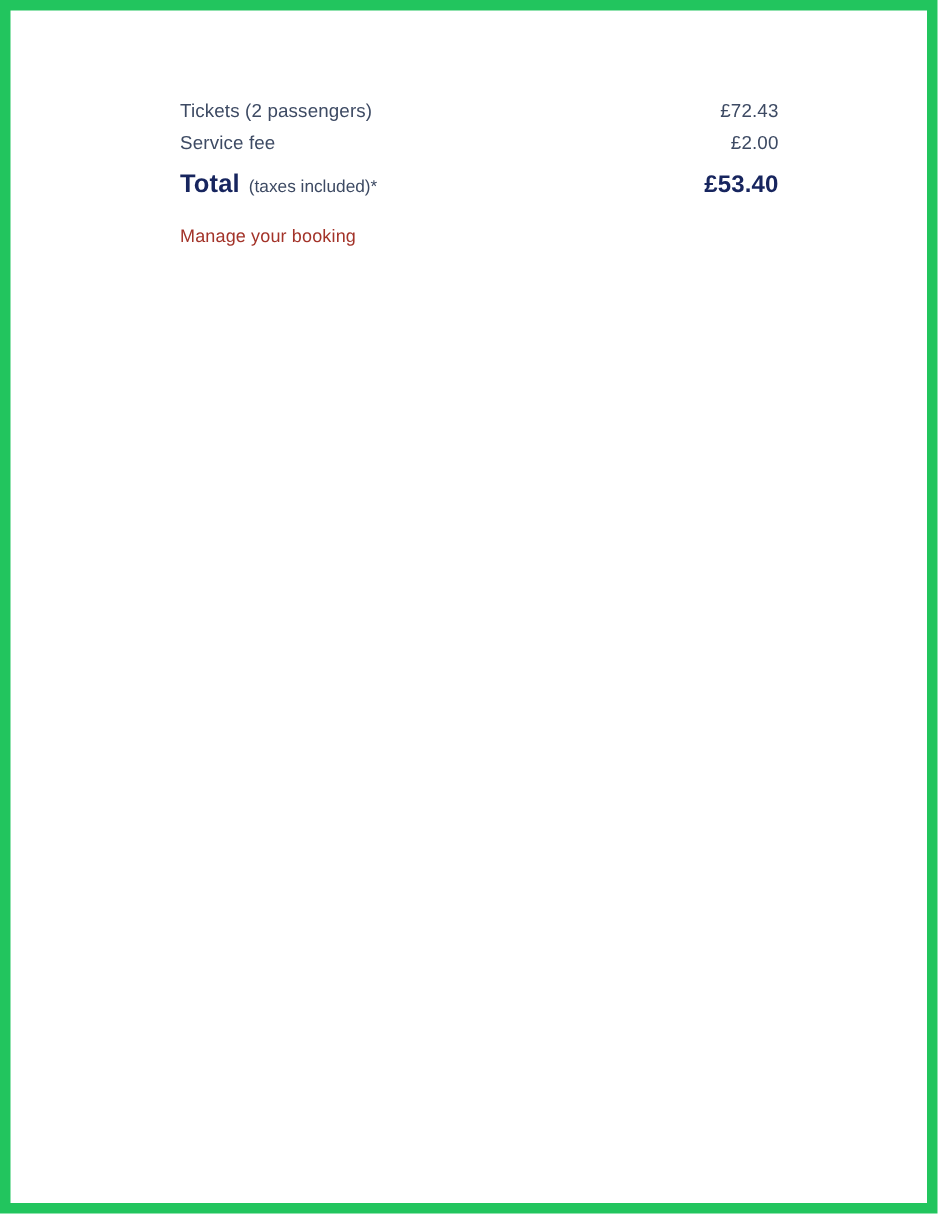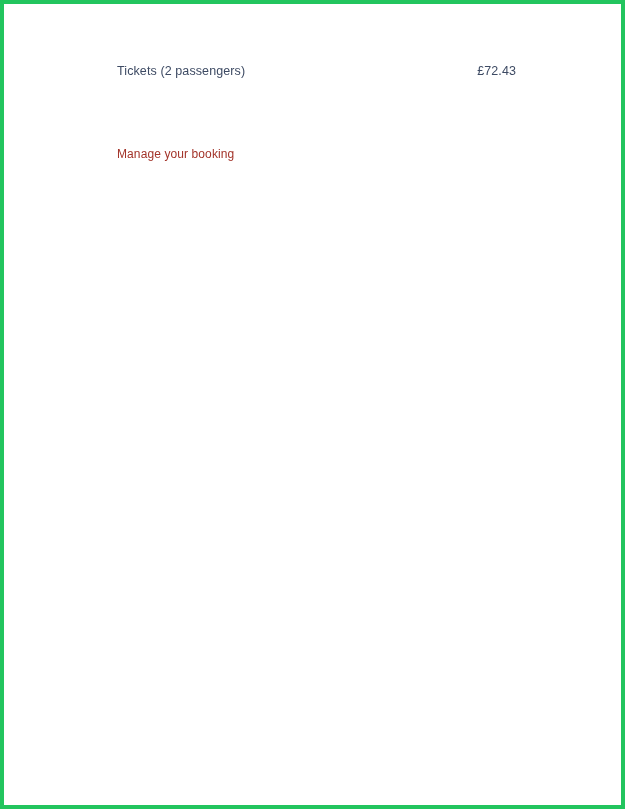--- a/index.html
+++ b/index.html
@@ -12,21 +12,21 @@
     height: 809px;
     font-family: "Liberation Sans", sans-serif;
     color: #2b3a55;
     position: relative;
     overflow: hidden;
   }
   .page {
     position: absolute;
     inset: 0;
     background: #ffffff;
-    border: 4px solid #22c55e;
+    border: 7px solid #22c55e;
     box-sizing: border-box;
     padding-left: 44px;
   }
   .summary {
     position: absolute;
     left: 113px;
     top: 60px;
     width: 399px;
   }
   .line {
@@ -89,19 +89,30 @@
 
 <div class="page">
 
   <div class="summary">
 
     <div class="line">
       <span class="label">Tickets (2 passengers)</span>
       <span class="value">£72.43</span>
     </div>
 
+    <div class="line">
+      <span class="label">Service fee</span>
+      <span class="value">£2.00</span>
+    </div>
 
+    <div class="total-row">
+      <span class="total-label">
+        <span class="big">Total</span>
+        <span class="small">(taxes included)*</span>
+      </span>
+      <span class="total-value">£53.40</span>
+    </div>
 
   </div>
 
   <a class="manage-link" href="#">Manage your booking</a>
 
 </div>
 
 </body></html>

